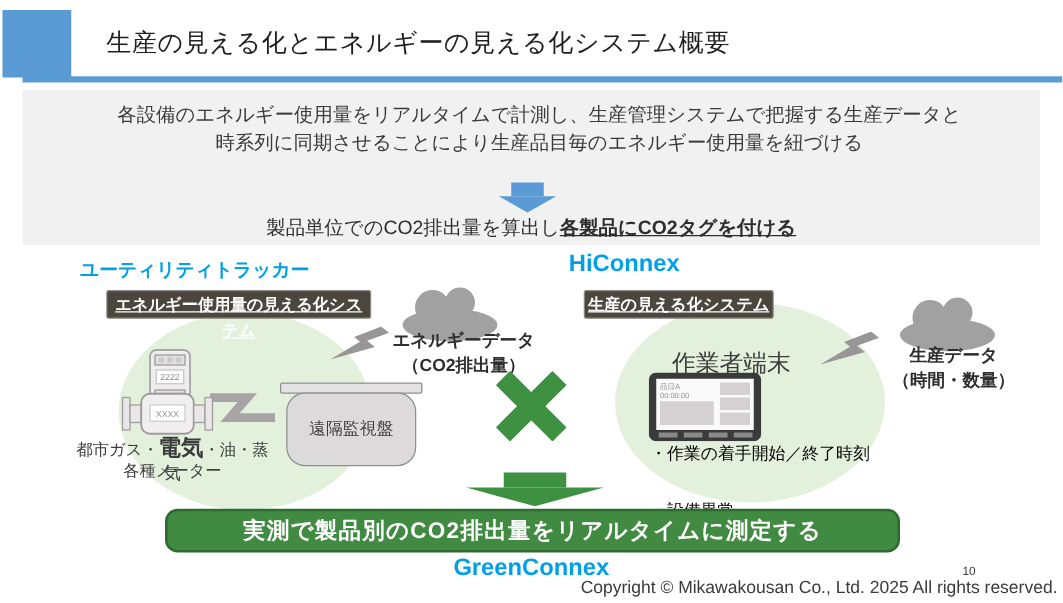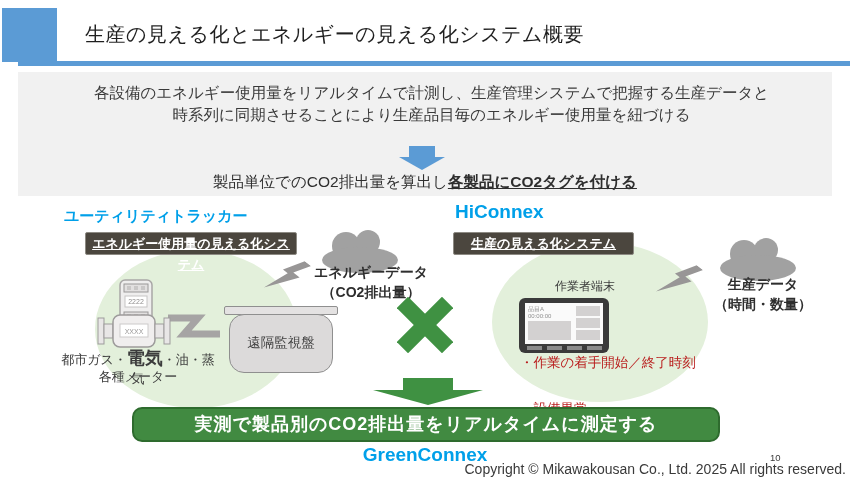--- a/index.html
+++ b/index.html
@@ -20,21 +20,21 @@
   .blue-arrow .head { width:0; height:0; margin:0 auto; border-left:23px solid transparent; border-right:23px solid transparent; border-top:13px solid #5B9BD5; }
   .co2-line { position:absolute; left:18px; top:172px; width:814px; text-align:center; font-size:15.5px; color:#2e2e2e; }
   .co2-line .emph { font-weight:bold; text-decoration:underline; }
 
   
   .sys-name { position:absolute; font-weight:bold; color:#00A0E9; }
   .sys-name.left { left:64px; top:207px; font-size:15px; }
   .sys-name.right { left:455px; top:201px; font-size:19px; }
   .dark-label { position:absolute; background:#4B463E; color:#fff; font-size:13px; font-weight:bold; text-decoration:underline; text-align:center; line-height:21px; border:1px solid #8d8a83; border-radius:2px; z-index:5; }
   .dark-label.left { left:85px; top:232px; width:212px; height:23px; }
-  .dark-label.right { left:453px; top:232px; width:181px; height:23px; }
+  .dark-label.right { left:467px; top:232px; width:152px; height:23px; }
 
   
   .ellipse { position:absolute; background:#E3F0DB; border-radius:50%; }
   .ellipse.left { left:95px; top:250px; width:202px; height:158px; }
   .ellipse.right { left:492px; top:242px; width:216px; height:160px; }
 
   
   .elec-meter { position:absolute; left:119px; top:279px; z-index:3; }
   .flow-meter { position:absolute; left:97px; top:311px; z-index:3; }
   .zigzag { position:absolute; left:160px; top:308px; z-index:2; }
@@ -52,23 +52,23 @@
   .bolt.left { left:274px; top:254px; transform:rotate(38deg); }
   .bolt.right { left:666px; top:258px; transform:rotate(38deg); }
   .data-label { position:absolute; font-size:14px; font-weight:bold; color:#2e2e2e; text-align:center; line-height:20px; z-index:4; }
   .data-label.left { left:306px; top:262px; width:130px; }
   .data-label.right { left:708px; top:274px; width:110px; }
 
   
   .multiply { position:absolute; left:397px; top:297px; z-index:6; }
 
   
-  .terminal-title { position:absolute; left:535px; top:278px; width:100px; text-align:center; font-size:12px; color:#3c3c3c; z-index:4; }
+  .terminal-title { position:absolute; left:535px; top:278px; width:100px; text-align:center; font-size:19px; color:#3c3c3c; z-index:4; }
   .tablet { position:absolute; left:519px; top:298px; z-index:4; }
-  .bullet { position:absolute; font-size:13.5px; color:#b91c1c; z-index:4; }
+  .bullet { position:absolute; font-size:13.5px; color:#000000; z-index:4; }
   .bullet.b1 { left:520px; top:354px; }
   .bullet.b2 { left:520px; top:372px;margin-top:28px; }
 
   
   .green-arrow { position:absolute; left:373px; top:378px; width:110px; z-index:6; }
   .green-arrow .stem { width:50px; height:12px; background:#3F9142; margin:0 auto; }
   .green-arrow .head { width:0; height:0; margin:0 auto; border-left:55px solid transparent; border-right:55px solid transparent; border-top:15px solid #3F9142; }
   .banner { position:absolute; left:132px; top:407px; width:588px; height:35px; background:#418A41; border:2px solid #2E6B2E; border-radius:10px; color:#fff; font-size:18px; font-weight:bold; text-align:center; line-height:30px; letter-spacing:1px; z-index:6; }
   .brand { position:absolute; left:335px; top:444px; width:180px; text-align:center; font-size:19px; font-weight:bold; color:#00A0E9; }
   .page-num { position:absolute; left:770px; top:452px; font-size:9.5px; color:#3a3a3a; }

